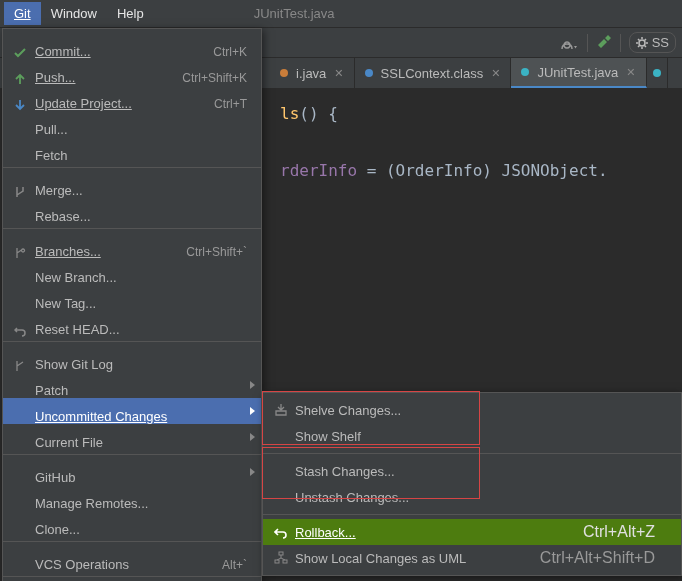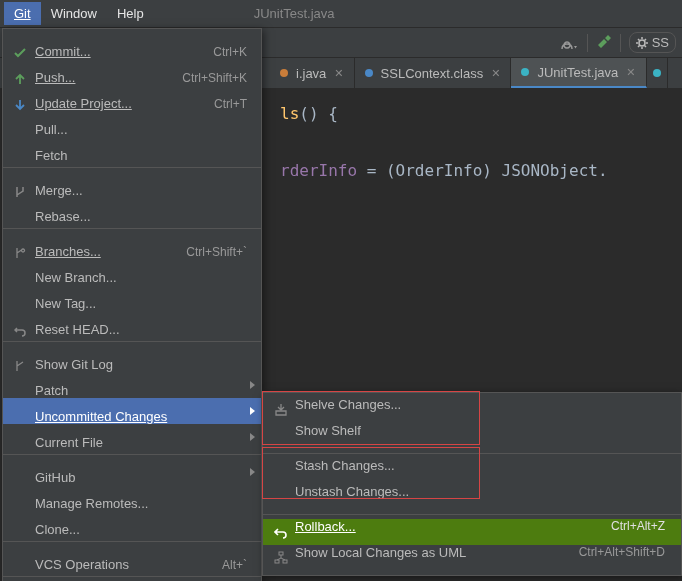--- a/index.html
+++ b/index.html
@@ -146,24 +146,24 @@
     position:absolute;
     top: 392px;
     left: 262px;
     width: 420px;
     background:#3c3f41;
     border:1px solid #555;
     box-shadow: 2px 2px 8px rgba(0,0,0,.5);
     padding: 4px 0;
     z-index: 11;
   }
-  .submenu .row { height:26px; padding:0 16px 0 8px; display:flex; }
+  .submenu .row { height:26px; padding:0 26px 0 8px; display:flex; align-items:center; }
   .submenu .row .icon { width:20px; display:inline-flex; align-items:center; justify-content:center; margin-right:4px; color:#888; }
   .submenu .row .label { flex:1; }
-  .submenu .row .short { color:#999; font-size:12px; }
+  .submenu .row .short { color:#999; font-size:16px; }
   .submenu .row.hl { background:#4d7c0f; color:#fff; }
   .submenu .row.hl .short { color:#e0e0e0; }
   .submenu .sep { height:1px; background:#555; margin:4px 0; }
 
   .redbox {
     position:absolute;
     border: 1.5px solid #d64545;
     z-index: 20;
     pointer-events:none;
   }

